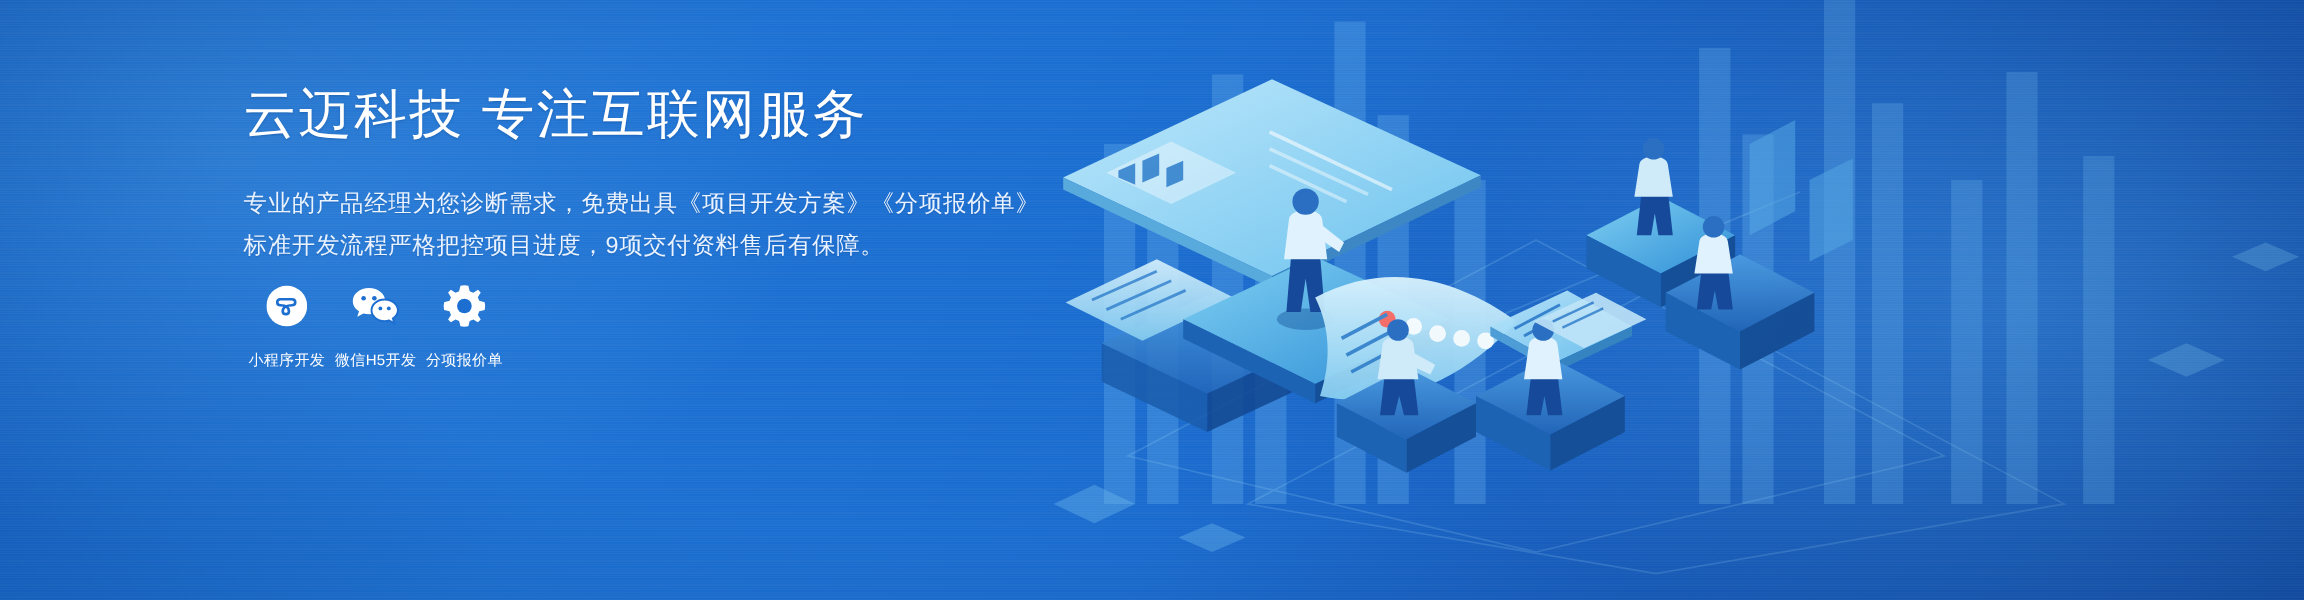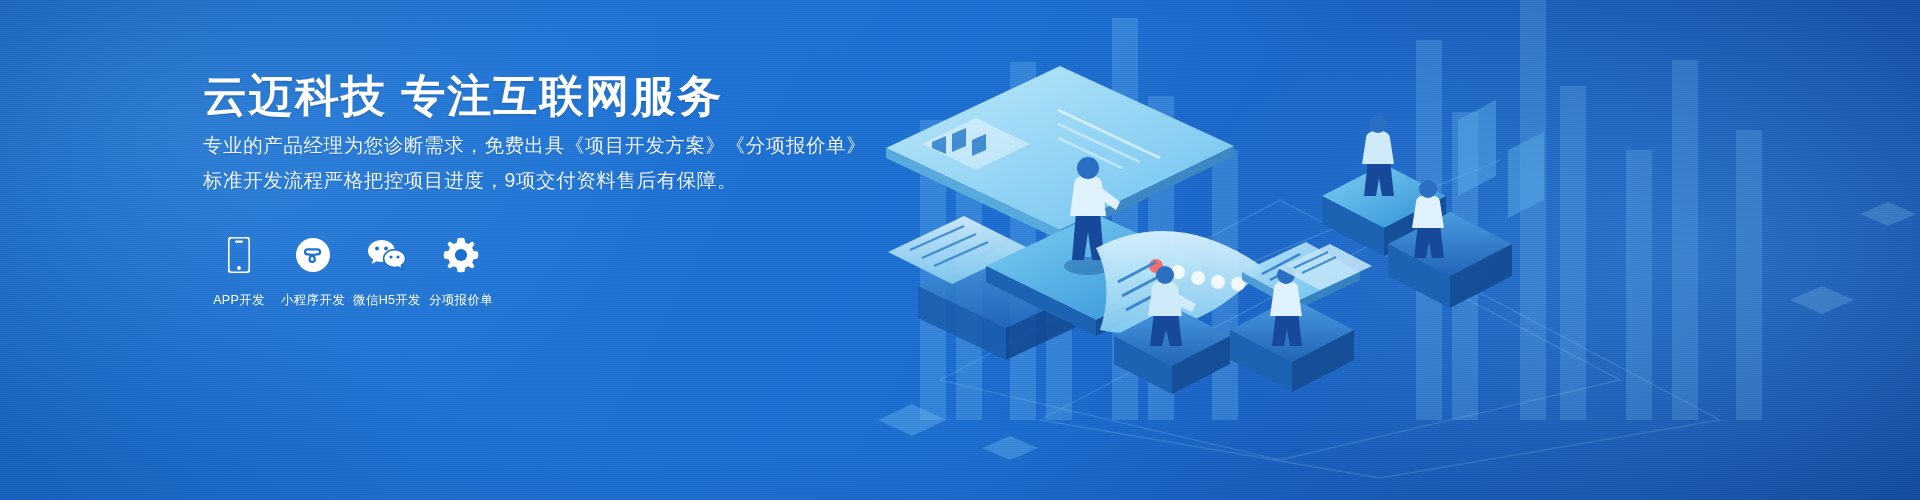--- a/index.html
+++ b/index.html
@@ -35,29 +35,29 @@
 
   
   .copy {
     position:absolute;
     left:203px;
     top:68px;
     width:700px;
   }
   .headline {
     font-size:44px;
-    font-weight:bold;
+    font-weight:normal;
     color:#ffffff;
     letter-spacing:2px;
     line-height:1.25;
     white-space:nowrap;
     text-shadow:0 1px 2px rgba(5,40,95,0.25);
   }
   .subcopy {
-    margin-top:5px;
+    margin-top:30px;
     font-size:19.5px;
     color:#eaf3ff;
     line-height:1.82;
     letter-spacing:0.6px;
     white-space:nowrap;
   }
   .subcopy div { text-shadow:0 1px 1px rgba(5,40,95,0.20); }
 
   
   .services {
@@ -291,30 +291,20 @@
   <div class="copy">
     <div class="headline">云迈科技 专注互联网服务</div>
     <div class="subcopy">
       <div>专业的产品经理为您诊断需求，免费出具《项目开发方案》《分项报价单》</div>
       <div>标准开发流程严格把控项目进度，9项交付资料售后有保障。</div>
     </div>
   </div>
 
   <div class="services">
 
-    <div class="service">
-      <span class="glyph">
-        <svg width="22" height="36" viewBox="0 0 22 36">
-          <rect x="0.5" y="0.5" width="21" height="35" rx="3.2" ry="3.2" fill="none" stroke="#ffffff" stroke-width="2.2"></rect>
-          <rect x="7" y="3.6" width="8" height="2.2" rx="1.1" fill="#ffffff"></rect>
-          <circle cx="11" cy="31" r="1.9" fill="#ffffff"></circle>
-        </svg>
-      </span>
-      <span class="caption">APP开发</span>
-    </div>
 
     <div class="service">
       <span class="glyph">
         <svg width="34" height="34" viewBox="0 0 34 34">
           <circle cx="17" cy="17" r="17" fill="#ffffff"></circle>
           <path d="M11.6 11.4 C8.2 11.4 8.2 16.4 11.6 16.4 C15.2 16.4 18.8 17.6 18.8 21.4
                    C18.8 24.6 13.6 24.6 13.6 21.4 C13.6 17.8 17.4 16.4 21.2 16.4
                    C25 16.4 25 11.4 21.2 11.4 C17.6 11.4 11.6 11.4 11.6 11.4 Z" fill="none" stroke="#1c6fd0" stroke-width="2.2" stroke-linecap="round"></path>
         </svg>
       </span>

